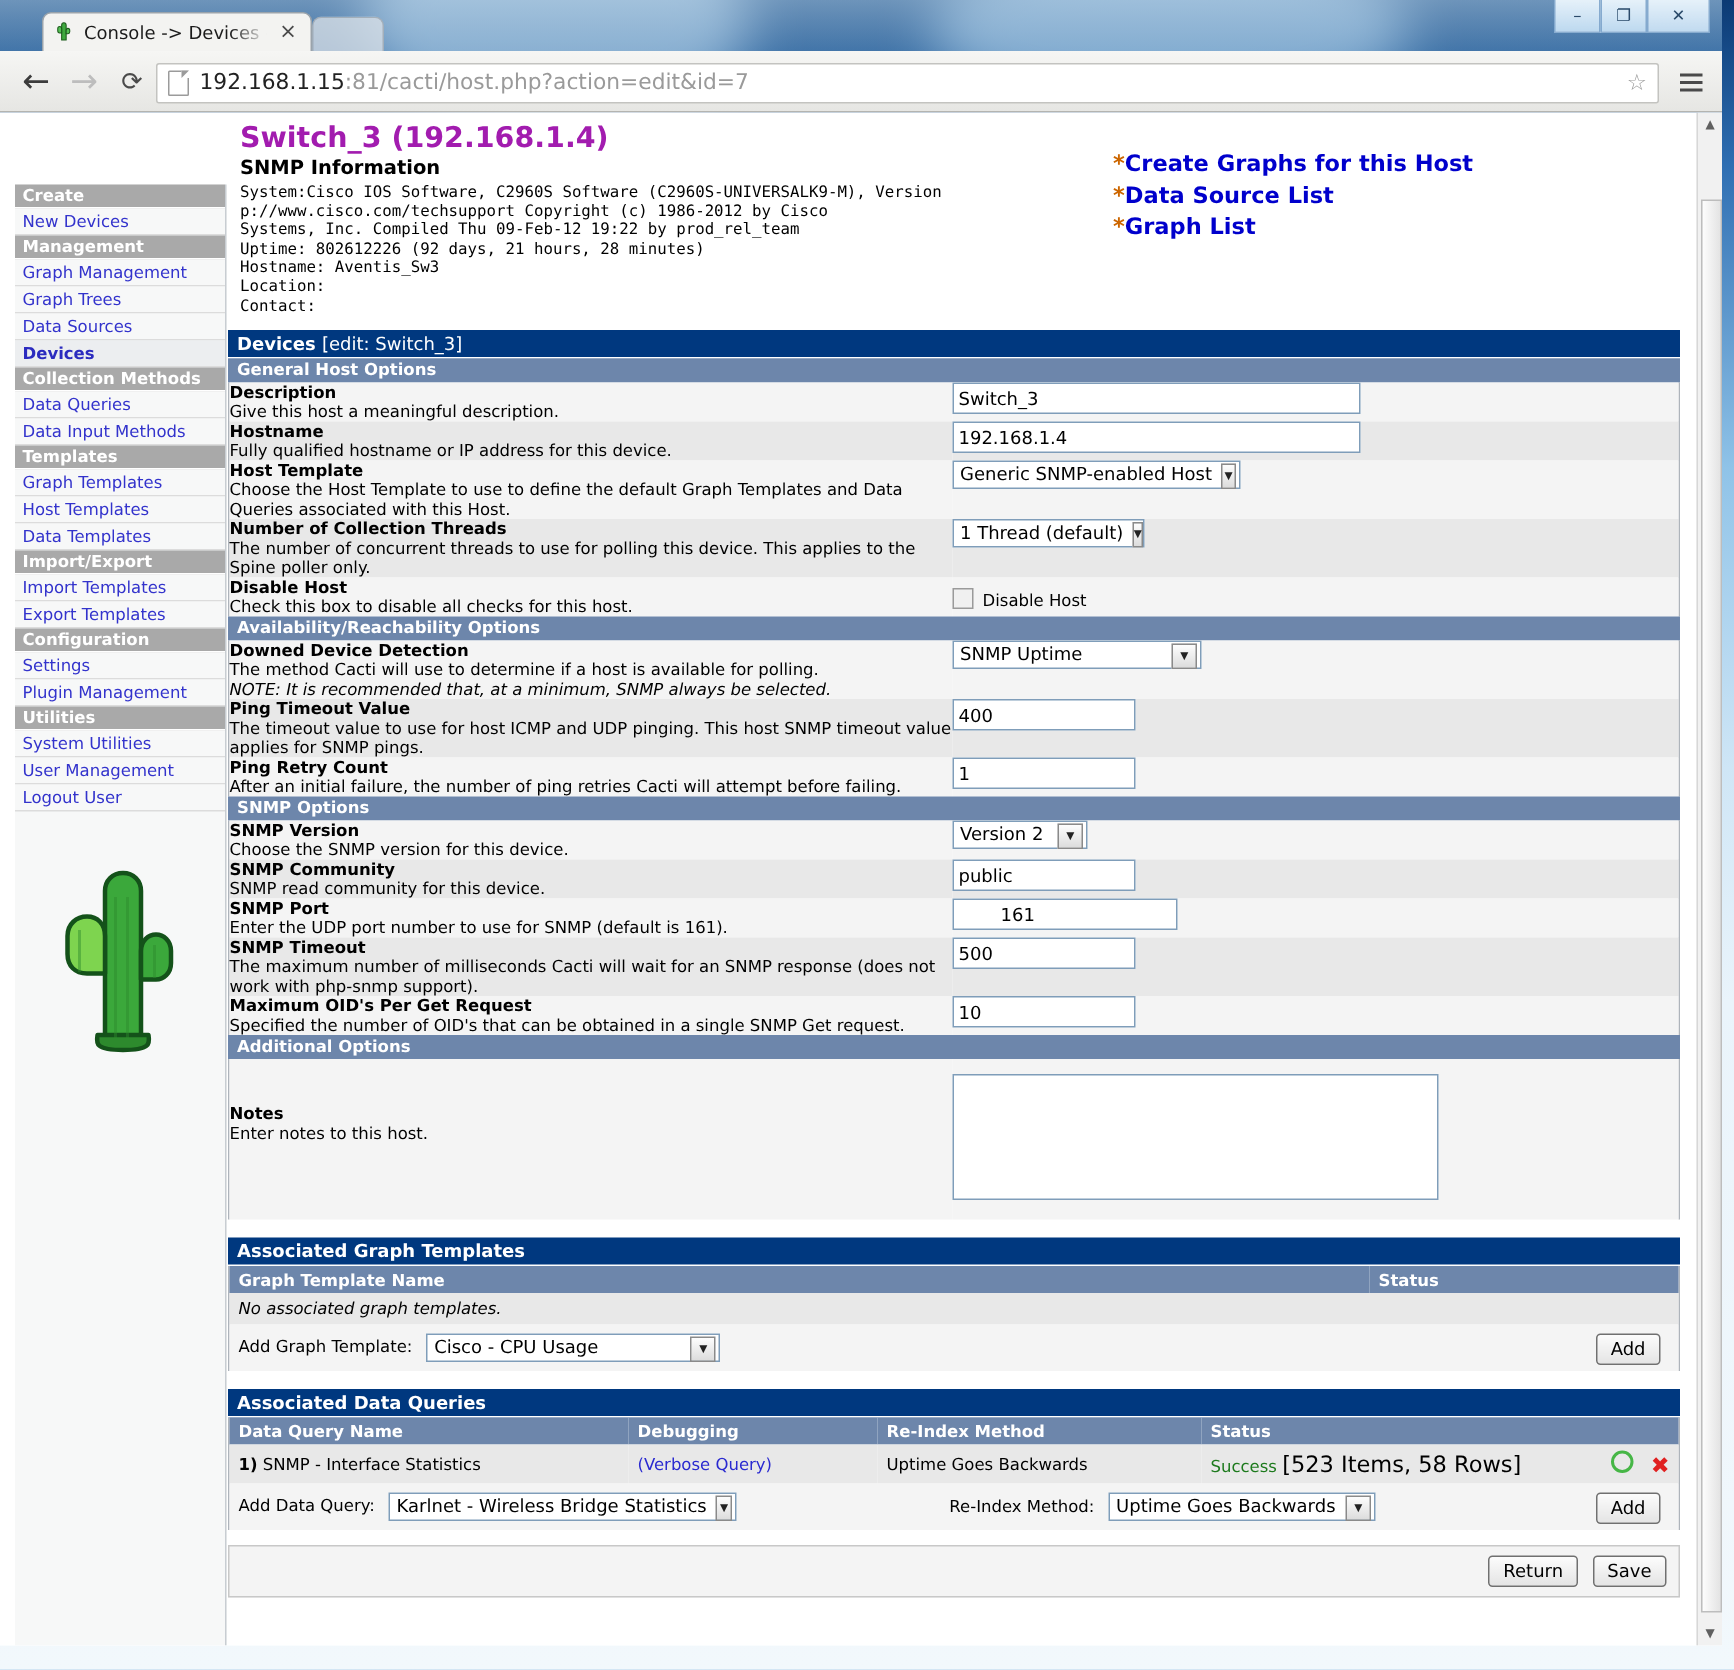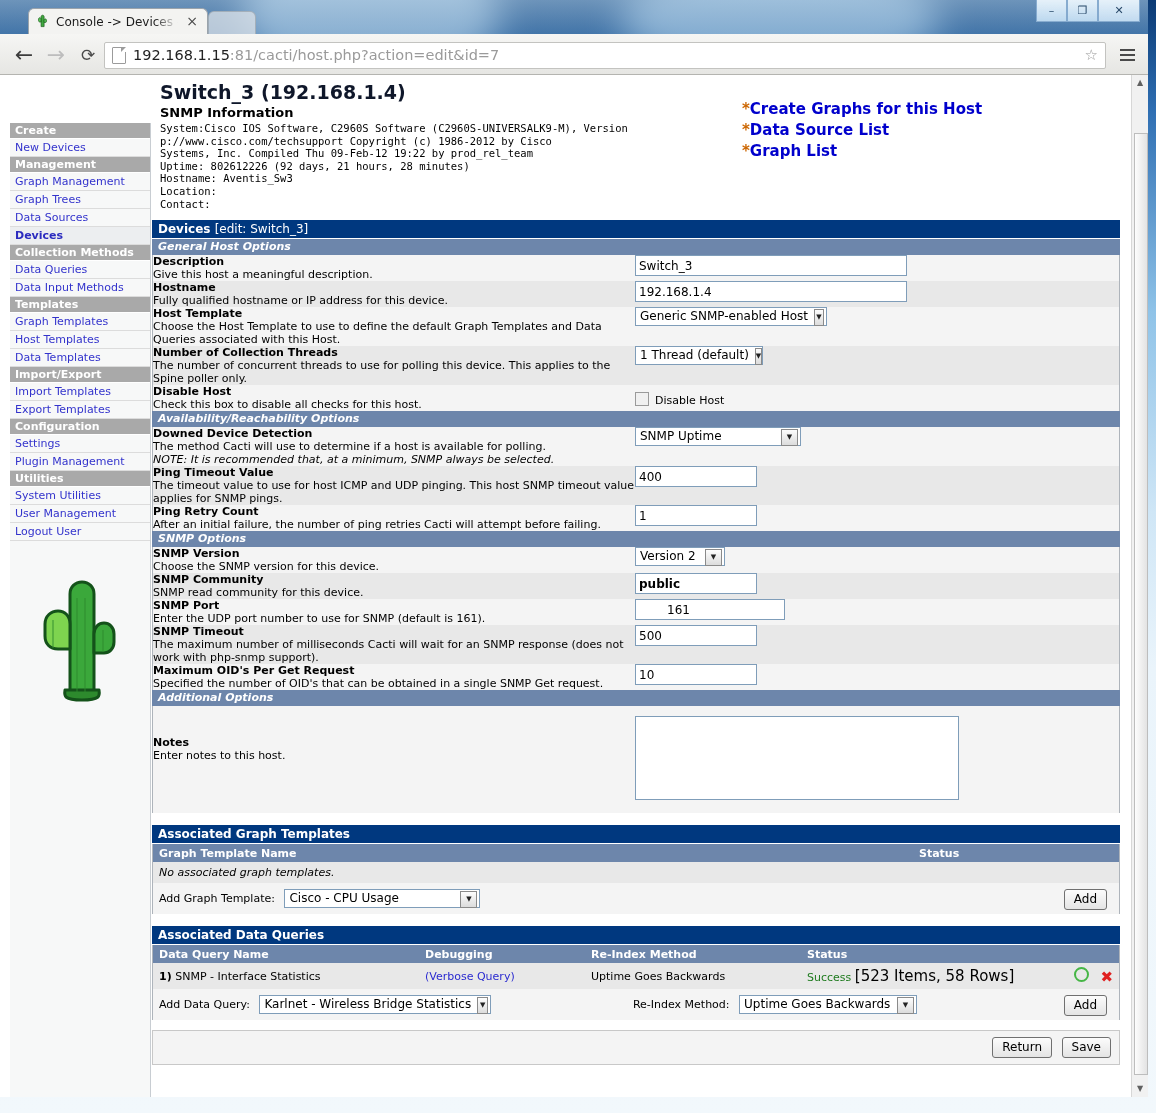--- a/index.html
+++ b/index.html
@@ -159,21 +159,21 @@
   .cactus{
     position:absolute;left:0;top:435px;width:140px;height:170px;
     display:flex;align-items:center;justify-content:center;
   }
 
   
   .content{
     position:absolute;left:152px;top:0px;width:968px;
   }
   h1.devtitle{
-    margin:6px 0 2px 8px;font-size:19px;font-weight:bold;color:#0f172a;
+    margin:6px 0 2px 8px;font-size:19px;font-weight:bold;color:#a21caf;
     font-family:"DejaVu Sans","Liberation Sans",sans-serif;
   }
   h2.snmph{margin:0 0 2px 8px;font-size:13px;font-weight:bold;}
   .snmpinfo{
     margin-left:8px;
     font-family:"DejaVu Sans Mono","Liberation Mono",monospace;
     font-size:10.5px;line-height:12.6px;color:#000;white-space:pre;
   }
   .actionlinks{
     position:absolute;right:8px;top:24px;width:370px;
@@ -188,21 +188,21 @@
   .bar-dark{
     background:#00387f;color:#ffffff;
     font-size:12px;font-weight:bold;
     height:16px;line-height:16px;padding:1px 0 1px 6px;
     border-bottom:1px solid #fff;
   }
   .bar-dark span.sub{font-weight:normal;}
   .bar-mid{
     background:#6d86ab;color:#ffffff;
     font-size:11px;font-weight:bold;
-    height:14px;line-height:14px;padding:1px 0 1px 6px;font-style:italic;
+    height:14px;line-height:14px;padding:1px 0 1px 6px;
   }
   .form-wrap{border-left:1px solid #aeb4bb;border-right:1px solid #aeb4bb;}
 
   table.formtbl{border-collapse:collapse;width:100%;table-layout:fixed;}
   table.formtbl td{vertical-align:top;padding:0;}
   tr.odd  td{background:#f4f4f4;}
   tr.even td{background:#e8e8e8;}
   td.lbl{padding:4px 6px 5px 6px;width:482px;}
   td.fld{padding:4px 0 5px 0;}
   .lbl .t{font-weight:bold;font-size:11px;color:#000;display:block;line-height:13px;}
@@ -528,21 +528,21 @@
                   <span class="arw">▼</span>
                 </div>
               </td>
             </tr>
             <tr class="even">
               <td class="lbl">
                 <span class="t">SNMP Community</span>
                 <span class="d">SNMP read community for this device.</span>
               </td>
               <td class="fld">
-                <input class="txt" style="width: 114px; font-weight: bold;" value="public">
+                <input class="txt" style="width: 114px;" value="public">
               </td>
             </tr>
             <tr class="odd">
               <td class="lbl">
                 <span class="t">SNMP Port</span>
                 <span class="d">Enter the UDP port number to use for SNMP (default is 161).</span>
               </td>
               <td class="fld">
                 <input class="txt" style="width: 114px; padding-left: 31px;" value="161">
               </td>

